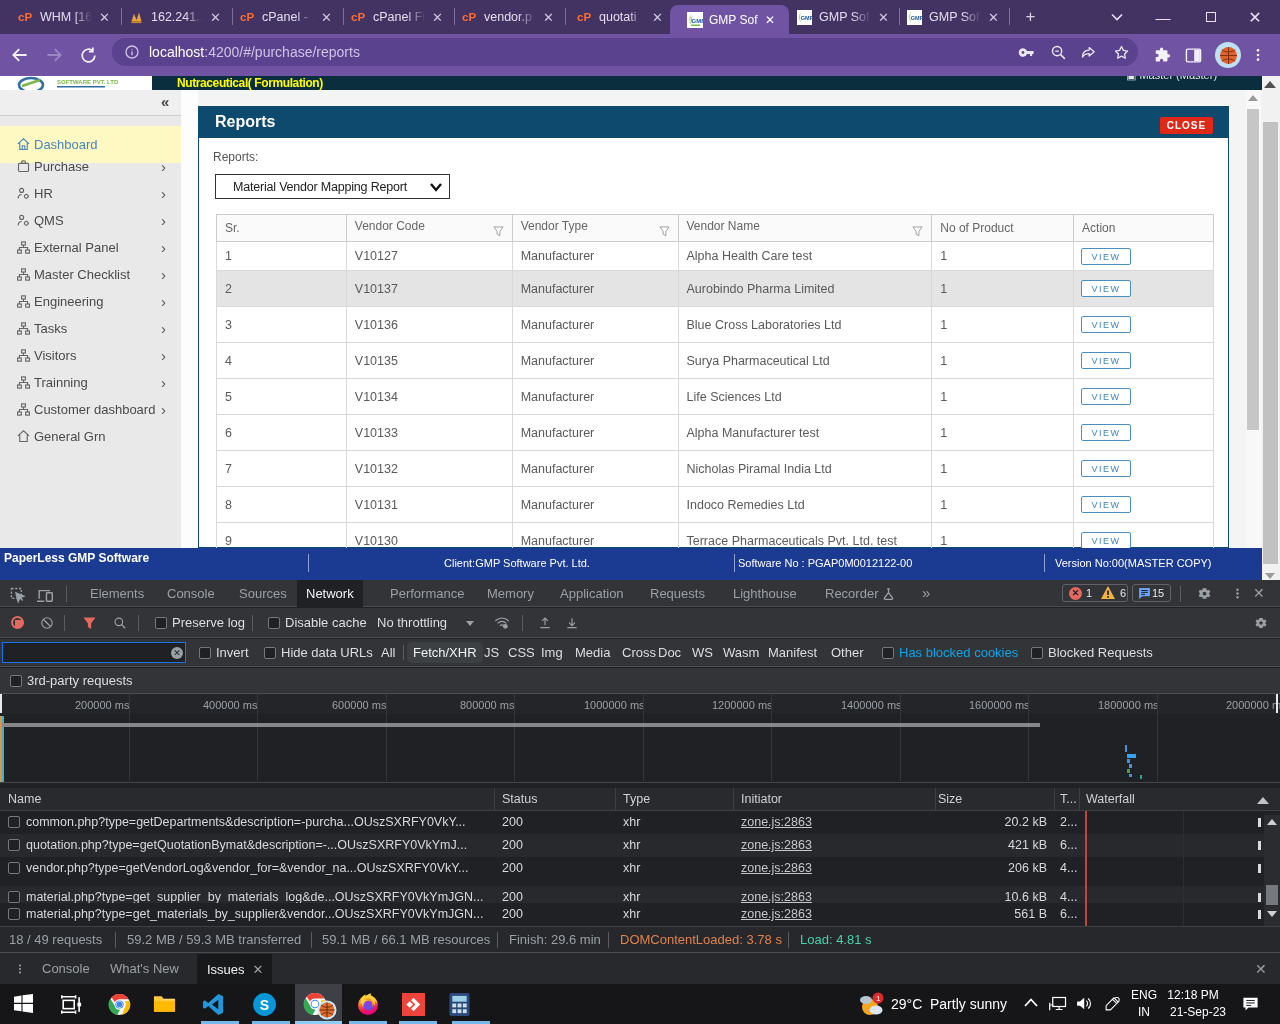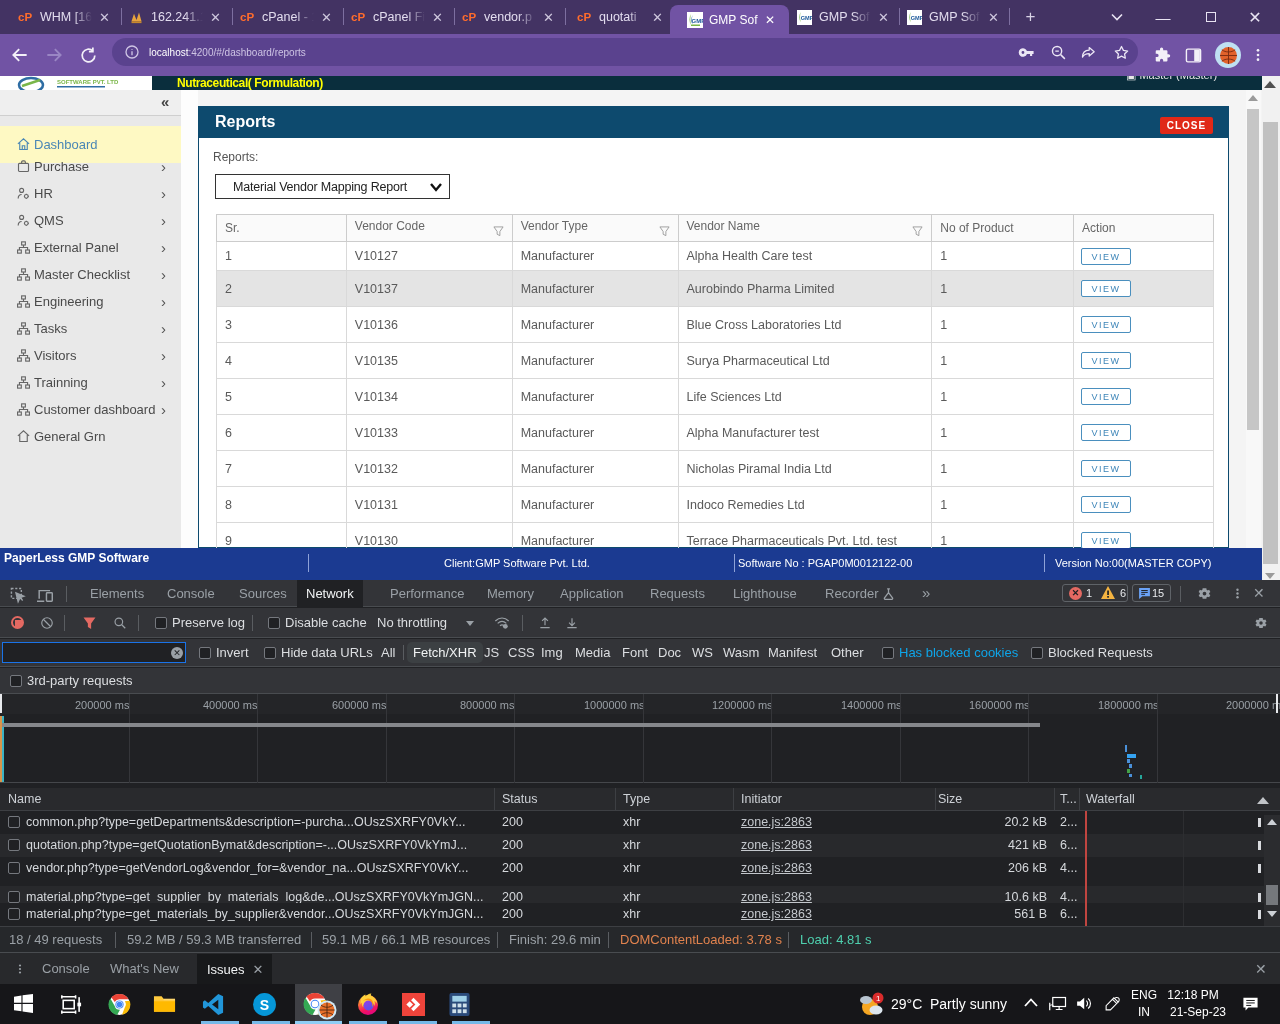--- a/index.html
+++ b/index.html
@@ -13,21 +13,21 @@
 .tab { position:absolute; top:0; height:34px; display:flex; align-items:center; color:#e3ddef; font-size:12.5px; }
 .tab .tx { white-space:nowrap; overflow:hidden; -webkit-mask-image:linear-gradient(90deg,#000 65%,transparent 100%); }
 .tab .x { color:#cfc8de; font-size:13px; margin-left:7px; }
 .tabsep { position:absolute; top:8px; width:1px; height:17px; background:#7d6fa0; }
 #activetab { position:absolute; left:670px; top:5px; width:119px; height:29px; background:#7153a4; border-radius:8px 8px 0 0; display:flex; align-items:center; color:#fff; font-size:12px; }
 .favcp { width:15px; height:15px; flex:0 0 15px; }
 .newtab { position:absolute; left:1022px; top:9px; width:17px; height:17px; color:#d8d2e5; font-size:17px; line-height:16px; text-align:center; }
 .wctrl { position:absolute; top:0; height:34px; color:#e8e3f2; display:flex; align-items:center; justify-content:center; }
 
 #toolbar { left:0; top:34px; width:1280px; height:42px; background:#7153a4; }
-#omnibox { position:absolute; left:112px; top:4px; width:1026px; height:28px; border-radius:14px; background:#5a428e; color:#cec4e4; font-size:10px; display:flex; align-items:center; }
+#omnibox { position:absolute; left:112px; top:4px; width:1026px; height:28px; border-radius:14px; background:#5a428e; color:#cec4e4; font-size:14px; display:flex; align-items:center; }
 .tbico { position:absolute; top:0; height:42px; display:flex; align-items:center; justify-content:center; color:#f3f0f8; }
 
 
 #page { left:0; top:76px; width:1280px; height:504px; background:#f0f0f0; }
 #apphead { position:absolute; left:0; top:0; width:1262px; height:14px; background:#0a2e3d; overflow:hidden; }
 #applogo { position:absolute; left:0; top:0; width:152px; height:14px; background:#fff; }
 #sidebar { position:absolute; left:0; top:14px; width:181px; height:458px; background:#e9e9e9; }
 .mitem { position:absolute; left:0; width:181px; height:27px; display:flex; align-items:center; color:#4a4a4a; font-size:13px; }
 .mitem svg { position:absolute; left:16px; }
 .mitem .lbl { position:absolute; left:34px; }
@@ -185,21 +185,21 @@
           <path d="M20 12 A 8 8 0 1 1 17.5 6.2"></path>
           <path d="M17.5 2 V7 H12.5" fill="none"></path>
         </svg>
       </div>
     <div id="omnibox">
       <svg style="margin-left:12px;flex:0 0 16px;" width="16" height="16" viewBox="0 0 24 24" fill="none" stroke="#cec4e4" stroke-width="2">
           <circle cx="12" cy="12" r="9"></circle>
           <path d="M12 11 V17 M12 7.5 V8.5"></path>
         </svg>
       <span style="margin-left:9px;color:#fff;">localhost</span>
-        <span>:4200/#/dashboard/reports</span>
+        <span>:4200/#/purchase/reports</span>
       <svg style="position:absolute;left:906px;top:6px;" width="17" height="17" viewBox="0 0 24 24" fill="#ece7f5">
           <path d="M12.65 10 A6 6 0 1 0 12.65 14 L17 14 V17 H20 V14 H22 V10 Z M7 14 a2 2 0 1 1 0-4 a2 2 0 0 1 0 4z"></path>
         </svg>
       <svg style="position:absolute;left:938px;top:6px;" width="17" height="17" viewBox="0 0 24 24" fill="none" stroke="#ece7f5" stroke-width="2">
           <circle cx="10" cy="10" r="6.5"></circle>
           <path d="M15 15 L21 21 M7.5 10 H12.5"></path>
         </svg>
       <svg style="position:absolute;left:968px;top:6px;" width="17" height="17" viewBox="0 0 24 24" fill="none" stroke="#ece7f5" stroke-width="1.8">
           <path d="M13 5 L20 11 L13 17 V13.5 C8 13.5 5 15.5 3.5 18.5 C3.5 12.5 7 8.8 13 8.5 Z" stroke-linejoin="round"></path>
         </svg>
@@ -594,21 +594,21 @@
       <span style="position:absolute;left:216px;color:#dcdee1;">Invert</span>
       <span class="chk" style="position:absolute;left:264px;top:8px;"></span>
       <span style="position:absolute;left:281px;color:#dcdee1;">Hide data URLs</span>
       <span style="position:absolute;left:381px;color:#dcdee1;">All</span>
       <span class="vsep" style="position:absolute;left:403px;top:6px;height:15px;"></span>
       <span style="position:absolute;left:407px;top:3px;height:21px;line-height:21px;background:#3c4043;border-radius:5px;padding:0 6px;color:#f1f3f4;">Fetch/XHR</span>
       <span style="position:absolute;left:484px;color:#dcdee1;">JS</span>
       <span style="position:absolute;left:508px;color:#dcdee1;">CSS</span>
       <span style="position:absolute;left:541px;color:#dcdee1;">Img</span>
       <span style="position:absolute;left:575px;color:#dcdee1;">Media</span>
-      <span style="position:absolute;left:622px;color:#dcdee1;">Font</span>
+      <span style="position:absolute;left:622px;color:#dcdee1;">Cross</span>
       <span style="position:absolute;left:658px;color:#dcdee1;">Doc</span>
       <span style="position:absolute;left:692px;color:#dcdee1;">WS</span>
       <span style="position:absolute;left:723px;color:#dcdee1;">Wasm</span>
       <span style="position:absolute;left:768px;color:#dcdee1;">Manifest</span>
       <span style="position:absolute;left:831px;color:#dcdee1;">Other</span>
       <span class="chk" style="position:absolute;left:882px;top:8px;"></span>
       <span style="position:absolute;left:899px;color:#0ea5e9;">Has blocked cookies</span>
       <span class="chk" style="position:absolute;left:1031px;top:8px;"></span>
       <span style="position:absolute;left:1048px;color:#dcdee1;">Blocked Requests</span>
     </div>

